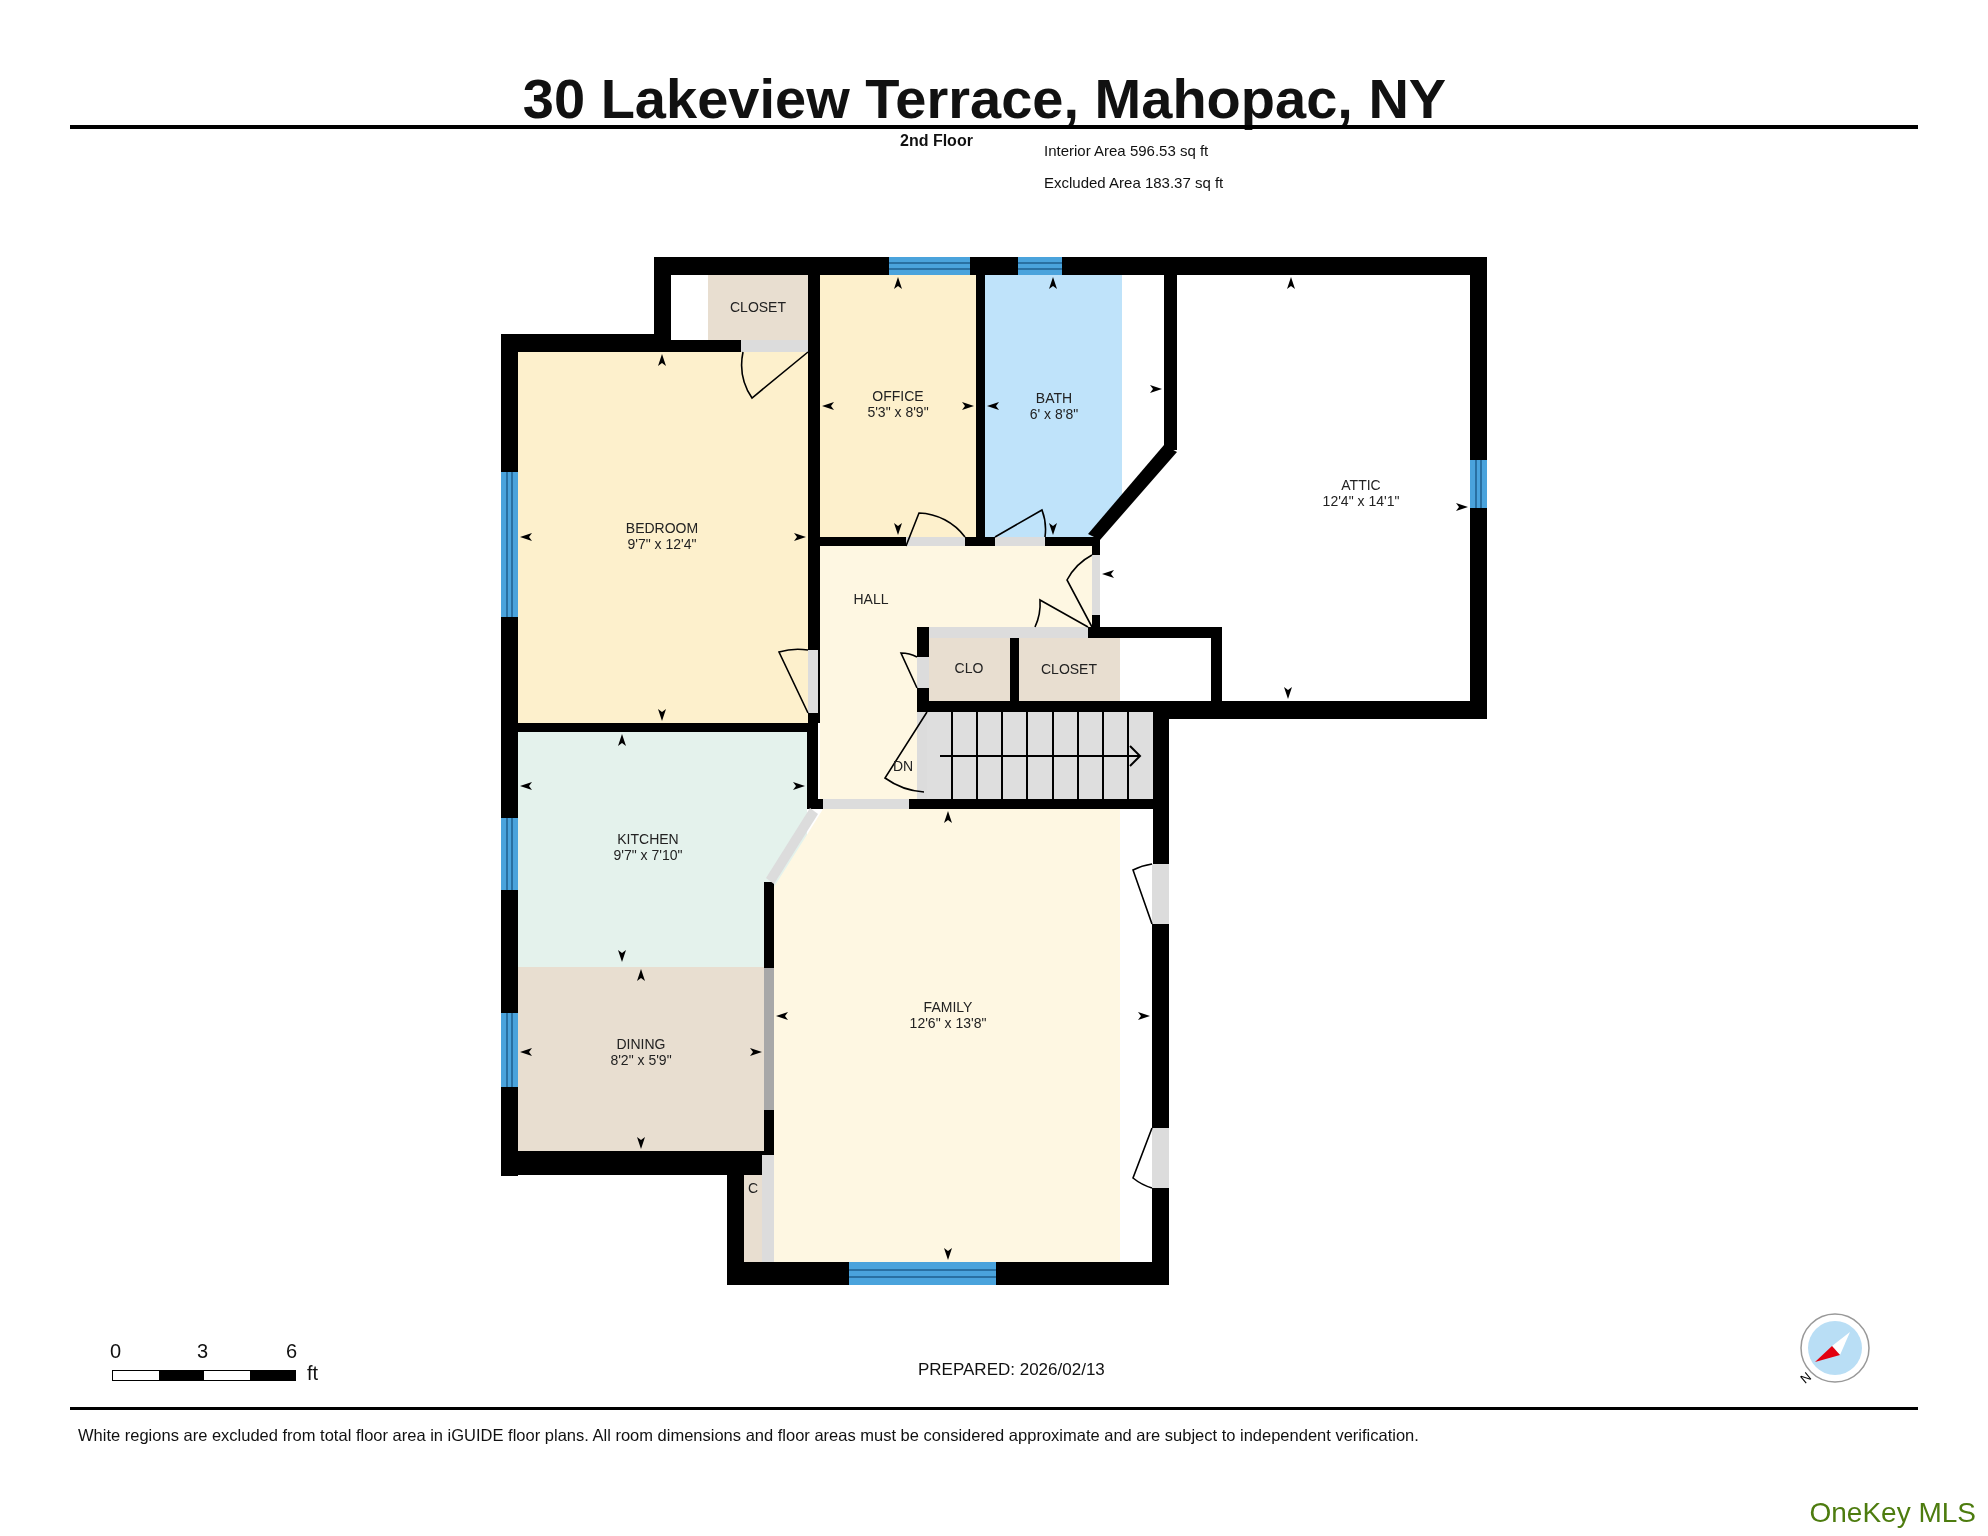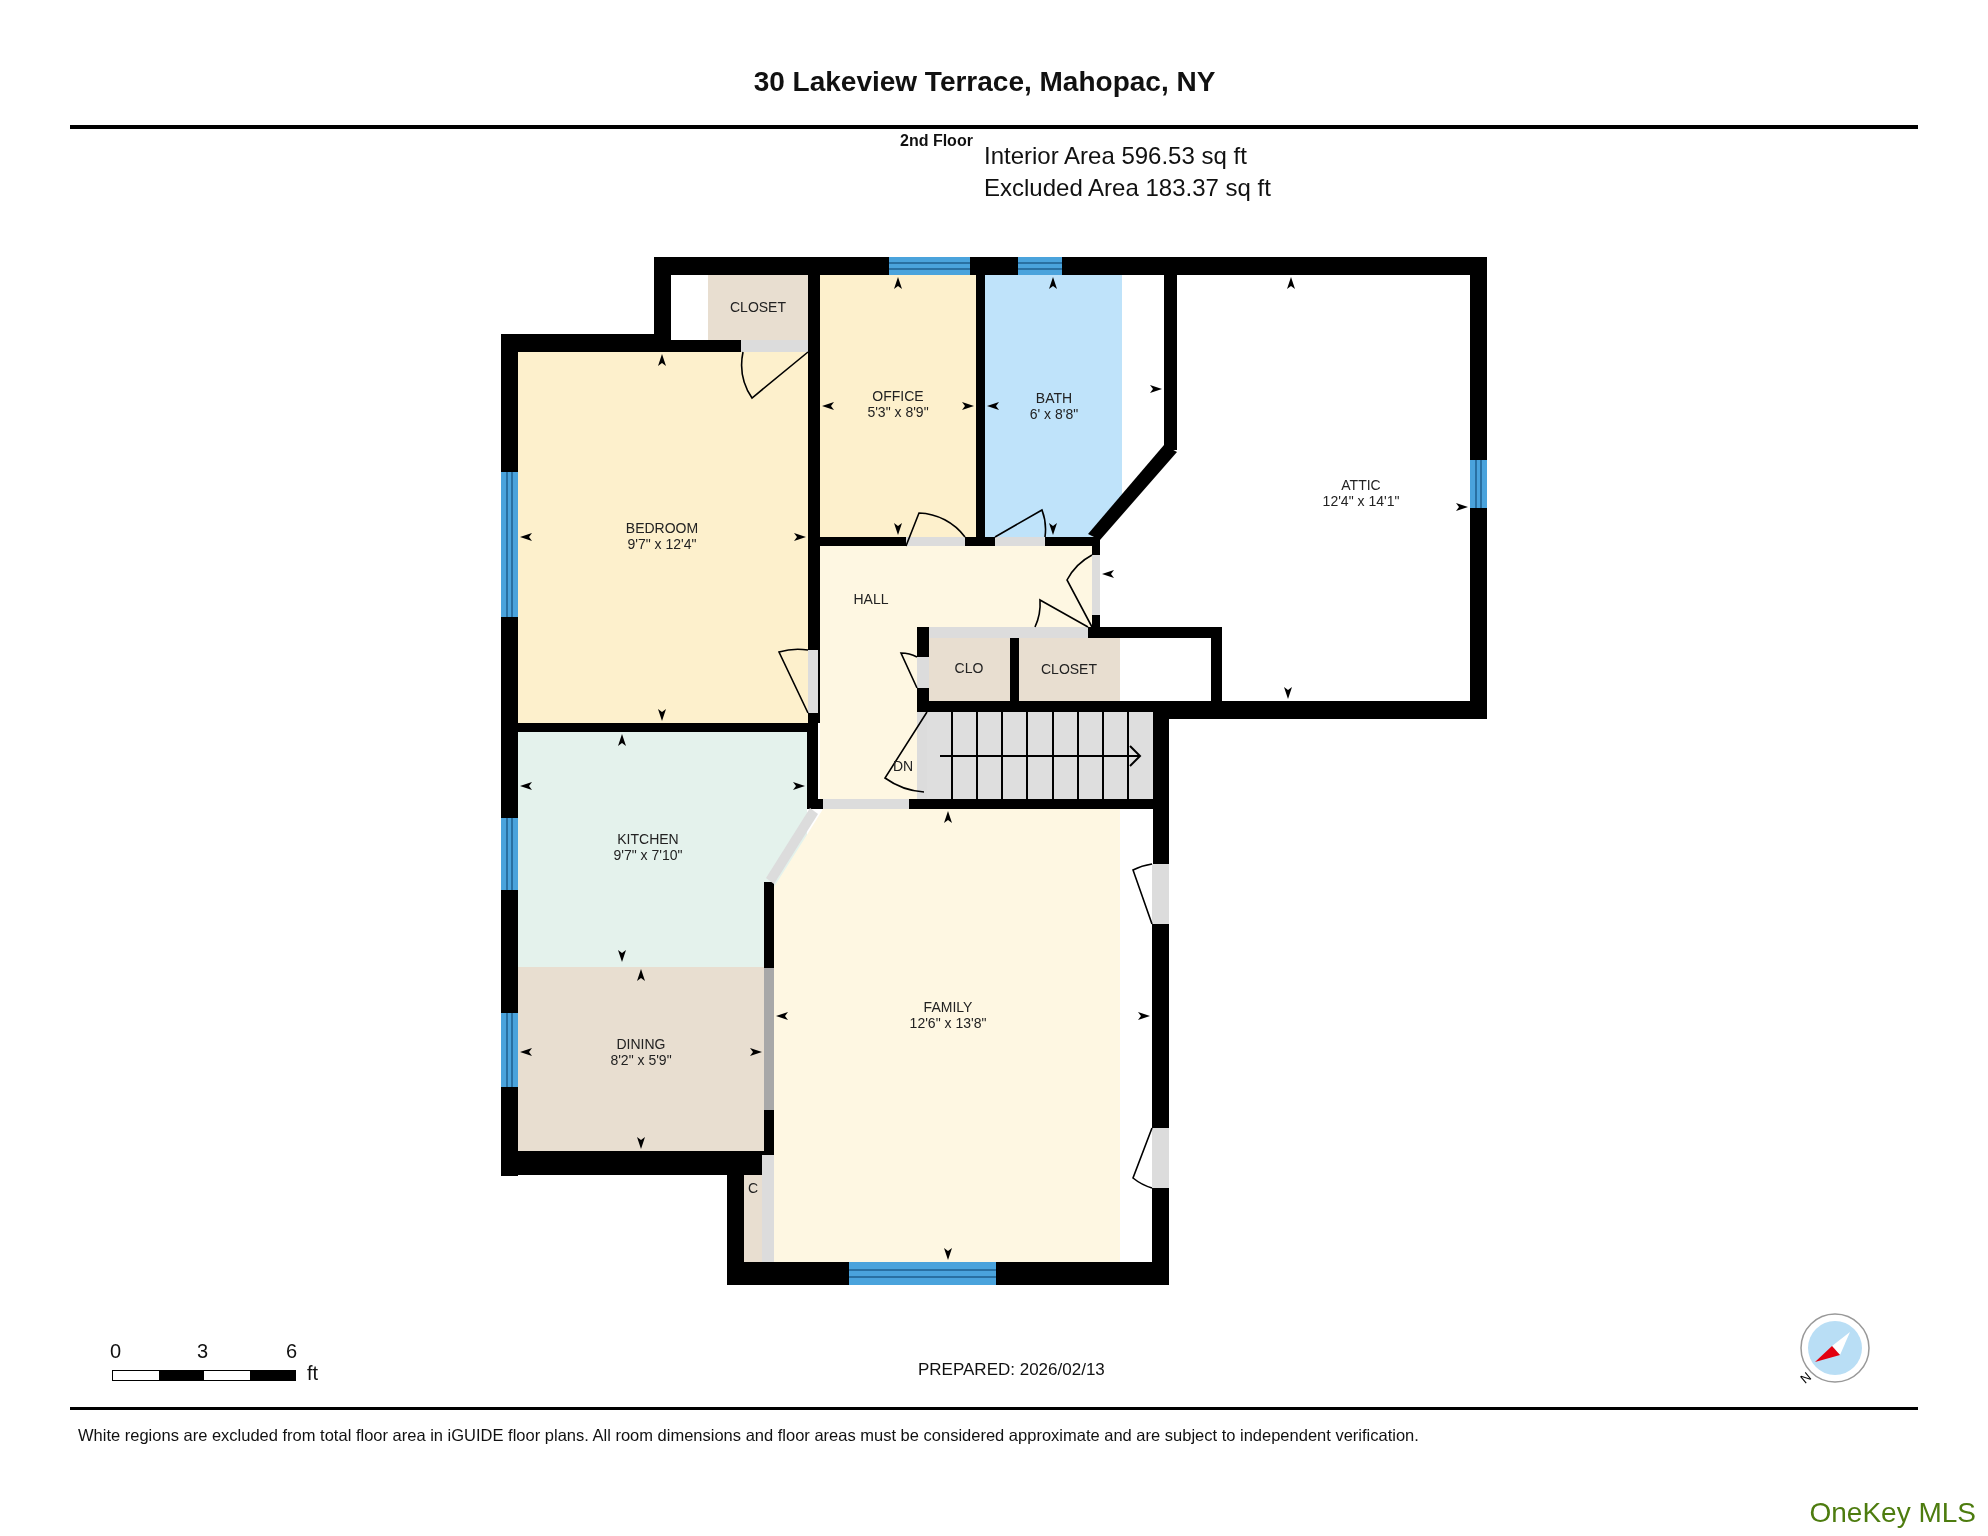--- a/index.html
+++ b/index.html
@@ -1,22 +1,22 @@
 <!DOCTYPE html>
 <html><head>
   <meta charset="utf-8">
   <style>
     html, body { margin: 0; padding: 0; background: #ffffff; }
     body { width: 1988px; height: 1536px; position: relative; overflow: hidden; font-family: "Liberation Sans", sans-serif; color: #111; }
-    .title { position: absolute; left: 0; width: 1969px; top: 66px; text-align: center; font-size: 28px; font-weight: bold; letter-spacing: 0px; }
+    .title { position: absolute; left: 0; width: 1969px; top: 66px; text-align: center; font-size: 56px; font-weight: bold; letter-spacing: 0px; }
     .rule { position: absolute; left: 70px; width: 1848px; height: 4px; background: #000; }
     .rule.top { top: 125px; }
     .rule.bottom { top: 1407px; height: 3px; }
     .floor-label { position: absolute; left: 900px; top: 132px; font-size: 16px; font-weight: bold; }
-    .area-line { position: absolute; left: 984px; font-size: 24px; }
+    .area-line { position: absolute; left: 1044px; font-size: 15px; }
     .area-line.l1 { top: 142px; }
     .area-line.l2 { top: 174px; }
     .plan { position: absolute; left: 0; top: 0; width: 1988px; height: 1536px; }
     .room-label { font-family: "Liberation Sans", sans-serif; font-size: 14px; fill: #222; text-anchor: middle; }
     .scale-num { position: absolute; top: 1340px; font-size: 20px; }
     .scale-unit { position: absolute; left: 307px; top: 1362px; font-size: 20px; }
     .scale-bar { position: absolute; left: 112px; top: 1370px; width: 182px; height: 9px; border: 1px solid #000; display: flex; }
     .scale-bar span { flex: 1; }
     .scale-bar .w { background: #fff; }
     .scale-bar .b { background: #000; }

